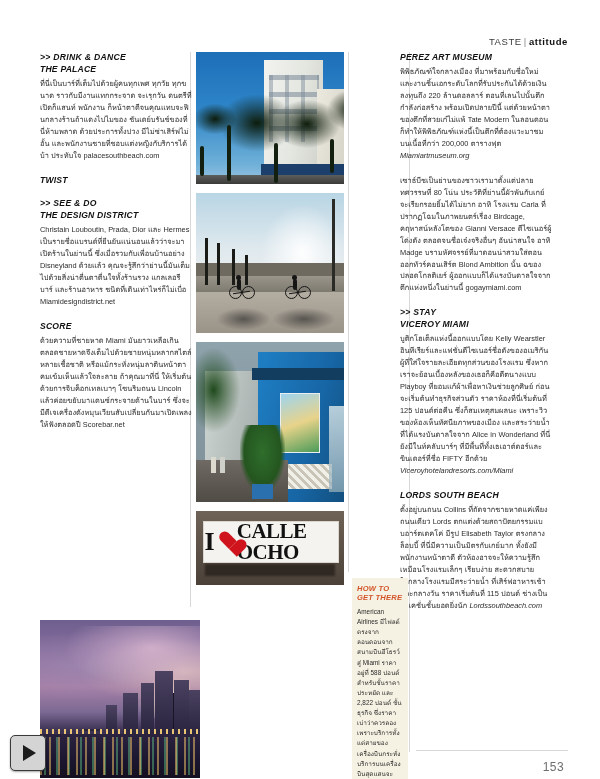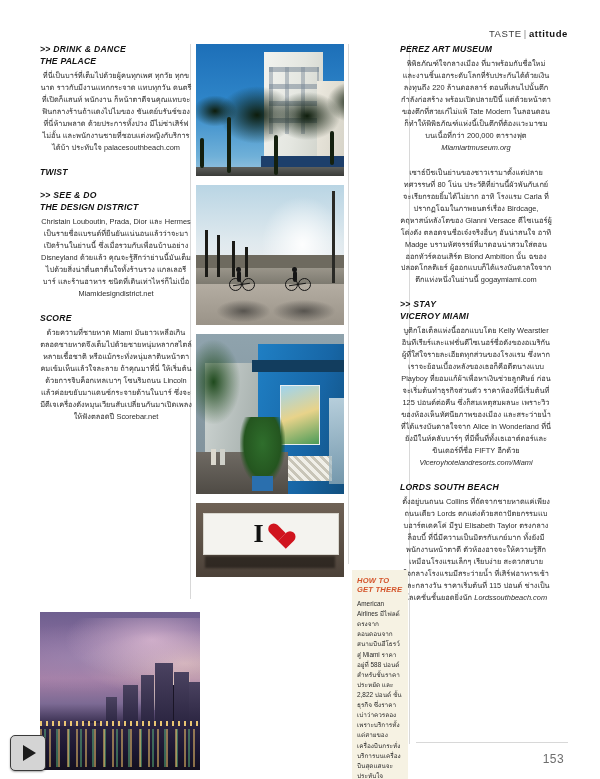--- a/index.html
+++ b/index.html
@@ -13,20 +13,21 @@
     position: relative;
     font-family: "Liberation Sans", sans-serif;
     overflow: hidden;
   }
 
   
   .page {
     position: absolute;
     inset: 0;
     background: #ffffff;
+    margin-top: 8px;
   }
 
   
   .runhead {
     position: absolute;
     top: 28px;
     right: 32px;
     font-size: 9.5px;
     letter-spacing: .6px;
     color: #1a1a1a;
@@ -73,21 +74,21 @@
     color: #111;
     margin: 0 0 3px 0;
     text-transform: uppercase;
     line-height: 1.25;
   }
   .body {
     font-size: 7.4px;
     line-height: 1.62;
     color: #2b2b2b;
     margin: 0 0 12px 0;
-    text-align: center;
+    text-align: left;
     word-spacing: .2px;
   }
   .body .url { font-style: italic; color: #2b2b2b; }
   .blk { margin-bottom: 13px; }
   .blk:last-child { margin-bottom: 0; }
 
   
   .ph {
     width: 100%;
     display: block;
@@ -375,21 +376,21 @@
 
   <div class="rule rule-1"></div>
   <div class="rule rule-2"></div>
   <div class="rule rule-3"></div>
 
   <div class="col col-left">
 
     <div class="blk">
       <div class="kicker">&gt;&gt; DRINK &amp; DANCE</div>
       <div class="venue">THE PALACE</div>
-      <p class="body">ที่นี่เป็นบาร์ที่เต็มไปด้วยผู้คนทุกเพศ ทุกวัย ทุกขนาด ราวกับมีงานแทกกระจาด แทบทุกวัน ดนตรีที่เปิดก็แสนท์ พนักงาน ก็หน้าตาดีจนคุณแทบจะฟินกลางร้านถ้าแดงไปไมของ ชันเดย์บรันช์ของที่นี่ห้ามพลาด ด้วยประการทั้งปวง มีไม่ซ่าเสิร์ฟไม่อั้น และพนักงานชายที่ชอบแต่งหญิงกับริการได้บ้า ประทับใจ palacesouthbeach.com</p>
+      <p class="body">ที่นี่เป็นบาร์ที่เต็มไปด้วยผู้คนทุกเพศ ทุกวัย ทุกขนาด ราวกับมีงานแทกกระจาด จะเรุกวัน ดนตรีที่เปิดก็แสนท์ พนักงาน ก็หน้าตาดีจนคุณแทบจะฟินกลางร้านถ้าแดงไปไมของ ชันเดย์บรันช์ของที่นี่ห้ามพลาด ด้วยประการทั้งปวง มีไม่ซ่าเสิร์ฟไม่อั้น และพนักงานชายที่ชอบแต่งหญิงกับริการได้บ้า ประทับใจ palacesouthbeach.com</p>
     </div>
 
     <div class="blk">
       <div class="venue">TWIST</div>
     </div>
 
     <div class="blk">
       <div class="kicker">&gt;&gt; SEE &amp; DO</div>
       <div class="venue">THE DESIGN DISTRICT</div>
       <p class="body">Christain Louboutin, Prada, Dior และ Hermes เป็นรายชื่อแบรนด์ที่ยืนยันแน่นอนแล้วว่าจะมาเปิดร้านในย่านนี้ ซึ่งเมื่อรวมกับเพื่อนบ้านอย่าง Disneyland ด้วยแล้ว คุณจะรู้สึกว่าย่านนี้มันเต็มไปด้วยสิ่งน่าตื่นตาตื่นใจทั้งร้านรวง แกลเลอรี บาร์ และร้านอาหาร ชนิดที่เดินเท่าไหร่ก็ไม่เบื่อ Miamidesigndistrict.net</p>
@@ -472,20 +473,21 @@
       <div class="st-ppl"></div>
       <div class="st-ppl2"></div>
     </div>
 
     <div class="ph sign">
       <div class="sg-bg"></div>
       <div class="sg-shadow"></div>
       <div class="sg-board">
         <span class="sg-i">I</span>
         <span class="sg-heart"></span>
+        <span class="sg-txt">CALLE OCHO</span>
       </div>
     </div>
 
   </div>
 
   <div class="col col-right">
 
     <div class="blk">
       <div class="venue">PEREZ ART MUSEUM</div>
       <p class="body"><span>พิพิธภัณฑ์ใจกลางเมือง ที่มาพร้อมกับชื่อใหม่ และงานชิ้นเอกระดับโลกที่รับประกันได้ด้วยเงินลงทุนถึง 220 ล้านดอลลาร์ ตอนที่เลนไปนั้นตึกกำลังก่อสร้าง พร้อมเปิดปลายปีนี้ แต่ด้วยหน้าตาของตึกที่สวยเก๋ไม่แพ้ Tate Modern ในลอนดอน ก็ทำให้พิพิธภัณฑ์แห่งนี้เป็นตึกที่ต้องแวะมาชมบนเนื้อที่กว่า 200,000 ตารางฟุต</span> <span class="url">Miamiartmuseum.org</span></p>

